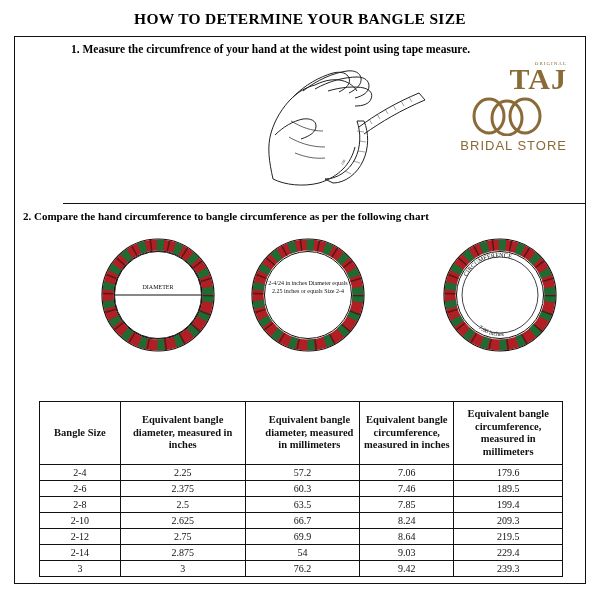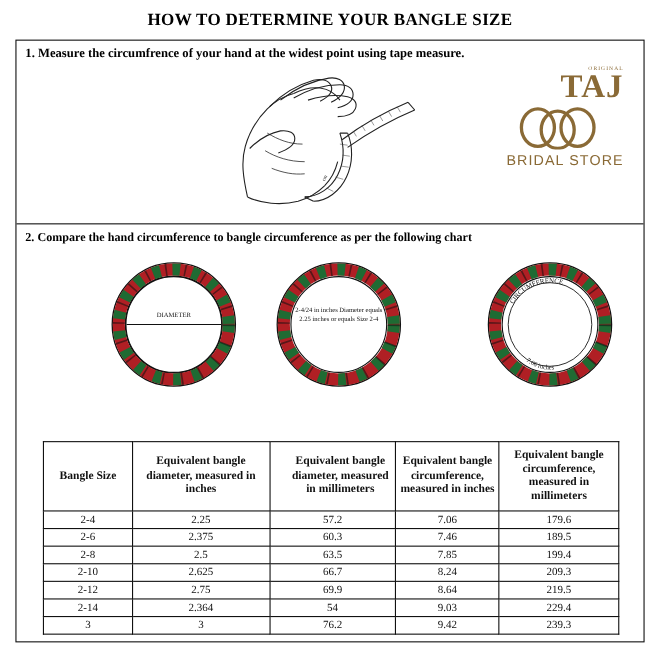--- a/index.html
+++ b/index.html
@@ -37,20 +37,21 @@
     width: 572px;
     height: 548px;
     border: 1.5px solid #111;
     box-sizing: border-box;
   }
   .sec1 {
     position: relative;
     height: 167px;
     border-bottom: 1.5px solid #111;
     box-sizing: border-box;
+    margin-left: 48px;
   }
   .sec-head {
     font-weight: bold;
     font-size: 11.5px;
     padding: 6px 8px 0 8px;
     color: #000;
   }
   .sec2-head {
     font-weight: bold;
     font-size: 11px;
@@ -349,21 +350,21 @@
           </tr>
           <tr>
             <td>2-12</td>
             <td>2.75</td>
             <td>69.9</td>
             <td>8.64</td>
             <td>219.5</td>
           </tr>
           <tr>
             <td>2-14</td>
-            <td>2.364</td>
+            <td>2.875</td>
             <td>54</td>
             <td>9.03</td>
             <td>229.4</td>
           </tr>
           <tr>
             <td>3</td>
             <td>3</td>
             <td>76.2</td>
             <td>9.42</td>
             <td>239.3</td>

